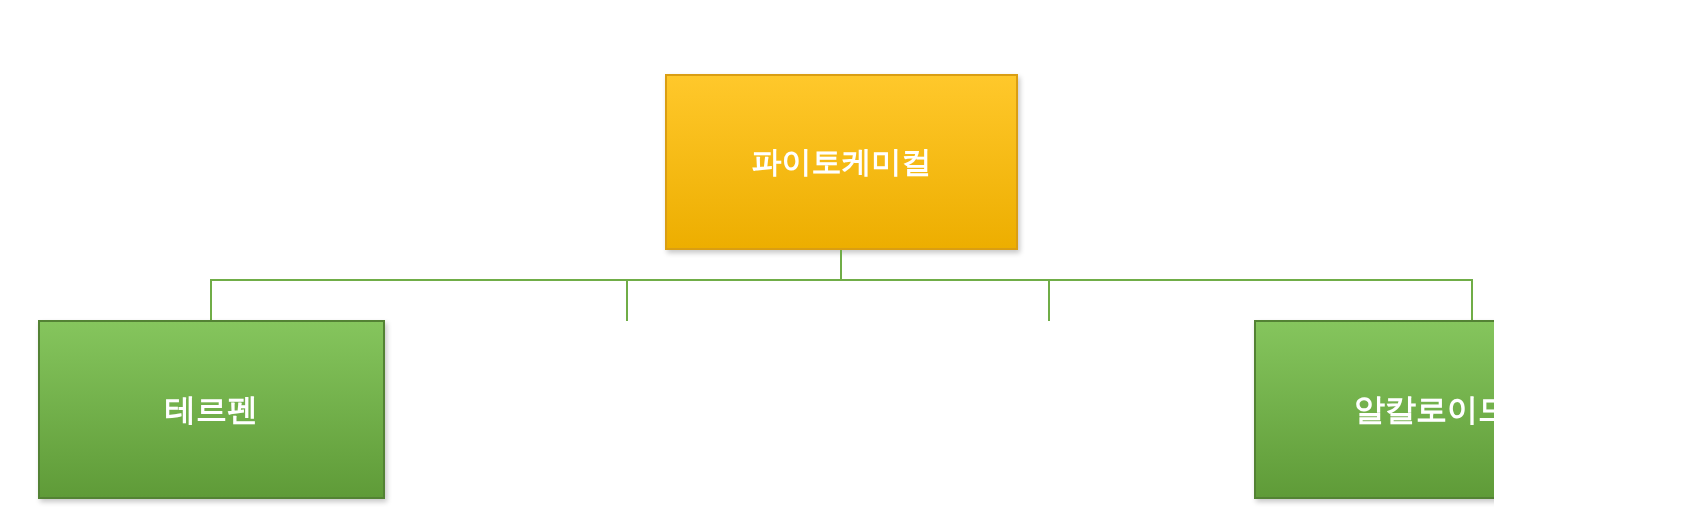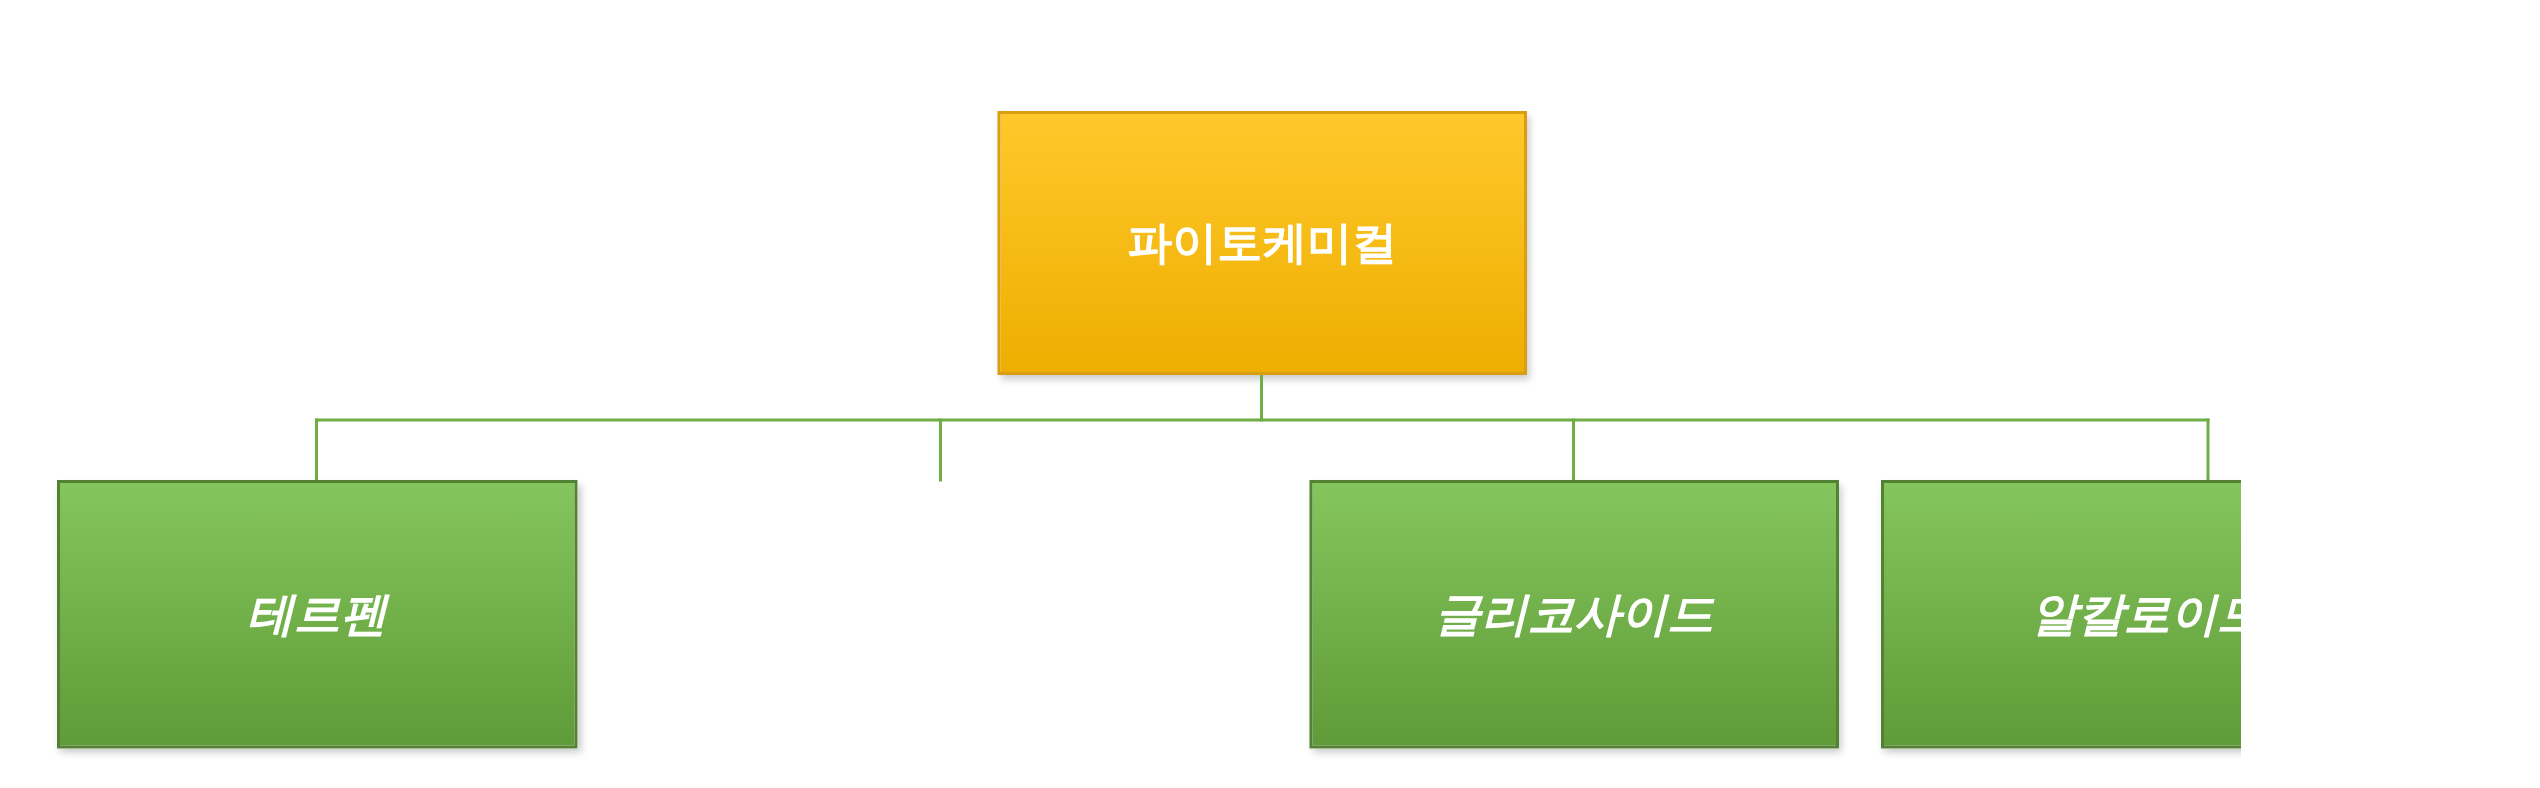--- a/index.html
+++ b/index.html
@@ -38,21 +38,20 @@
     background: linear-gradient(to bottom, var(--root-top, #FFC82B) 0%, var(--root-bottom, #EDAE00) 100%);
     border: 2px solid var(--root-border, #DA9E13);
   }
 
   .child-node {
     top: 320px;
     height: 179px;
     font-size: 31px;
     background: linear-gradient(to bottom, var(--child-top, #85C55D) 0%, var(--child-bottom, #5F9B38) 100%);
     border: 2px solid var(--child-border, #538234);
-    font-style: italic;
   }
 
   .child-1 { left: 38px;   width: 347px; }
   .child-2 { left: 454px;  width: 347px; }
   .child-3 { left: 873px;  width: 353px; }
   .child-4 { left: 1254px; width: 355px; }
 
   .connector {
     position: absolute;
     background: var(--connector, #70AD47);
@@ -79,21 +78,18 @@
   <div class="connector stub-1"></div>
   <div class="connector stub-2"></div>
   <div class="connector stub-3"></div>
   <div class="connector stub-4"></div>
 
   <div class="node child-node child-1">
     <span>테르펜</span>
   </div>
 
 
-  <div class="node child-node child-3">
-    <span>글리코사이드</span>
-  </div>
 
   <div class="node child-node child-4">
     <span>알칼로이드</span>
   </div>
 
 </div>
 
 </body></html>

